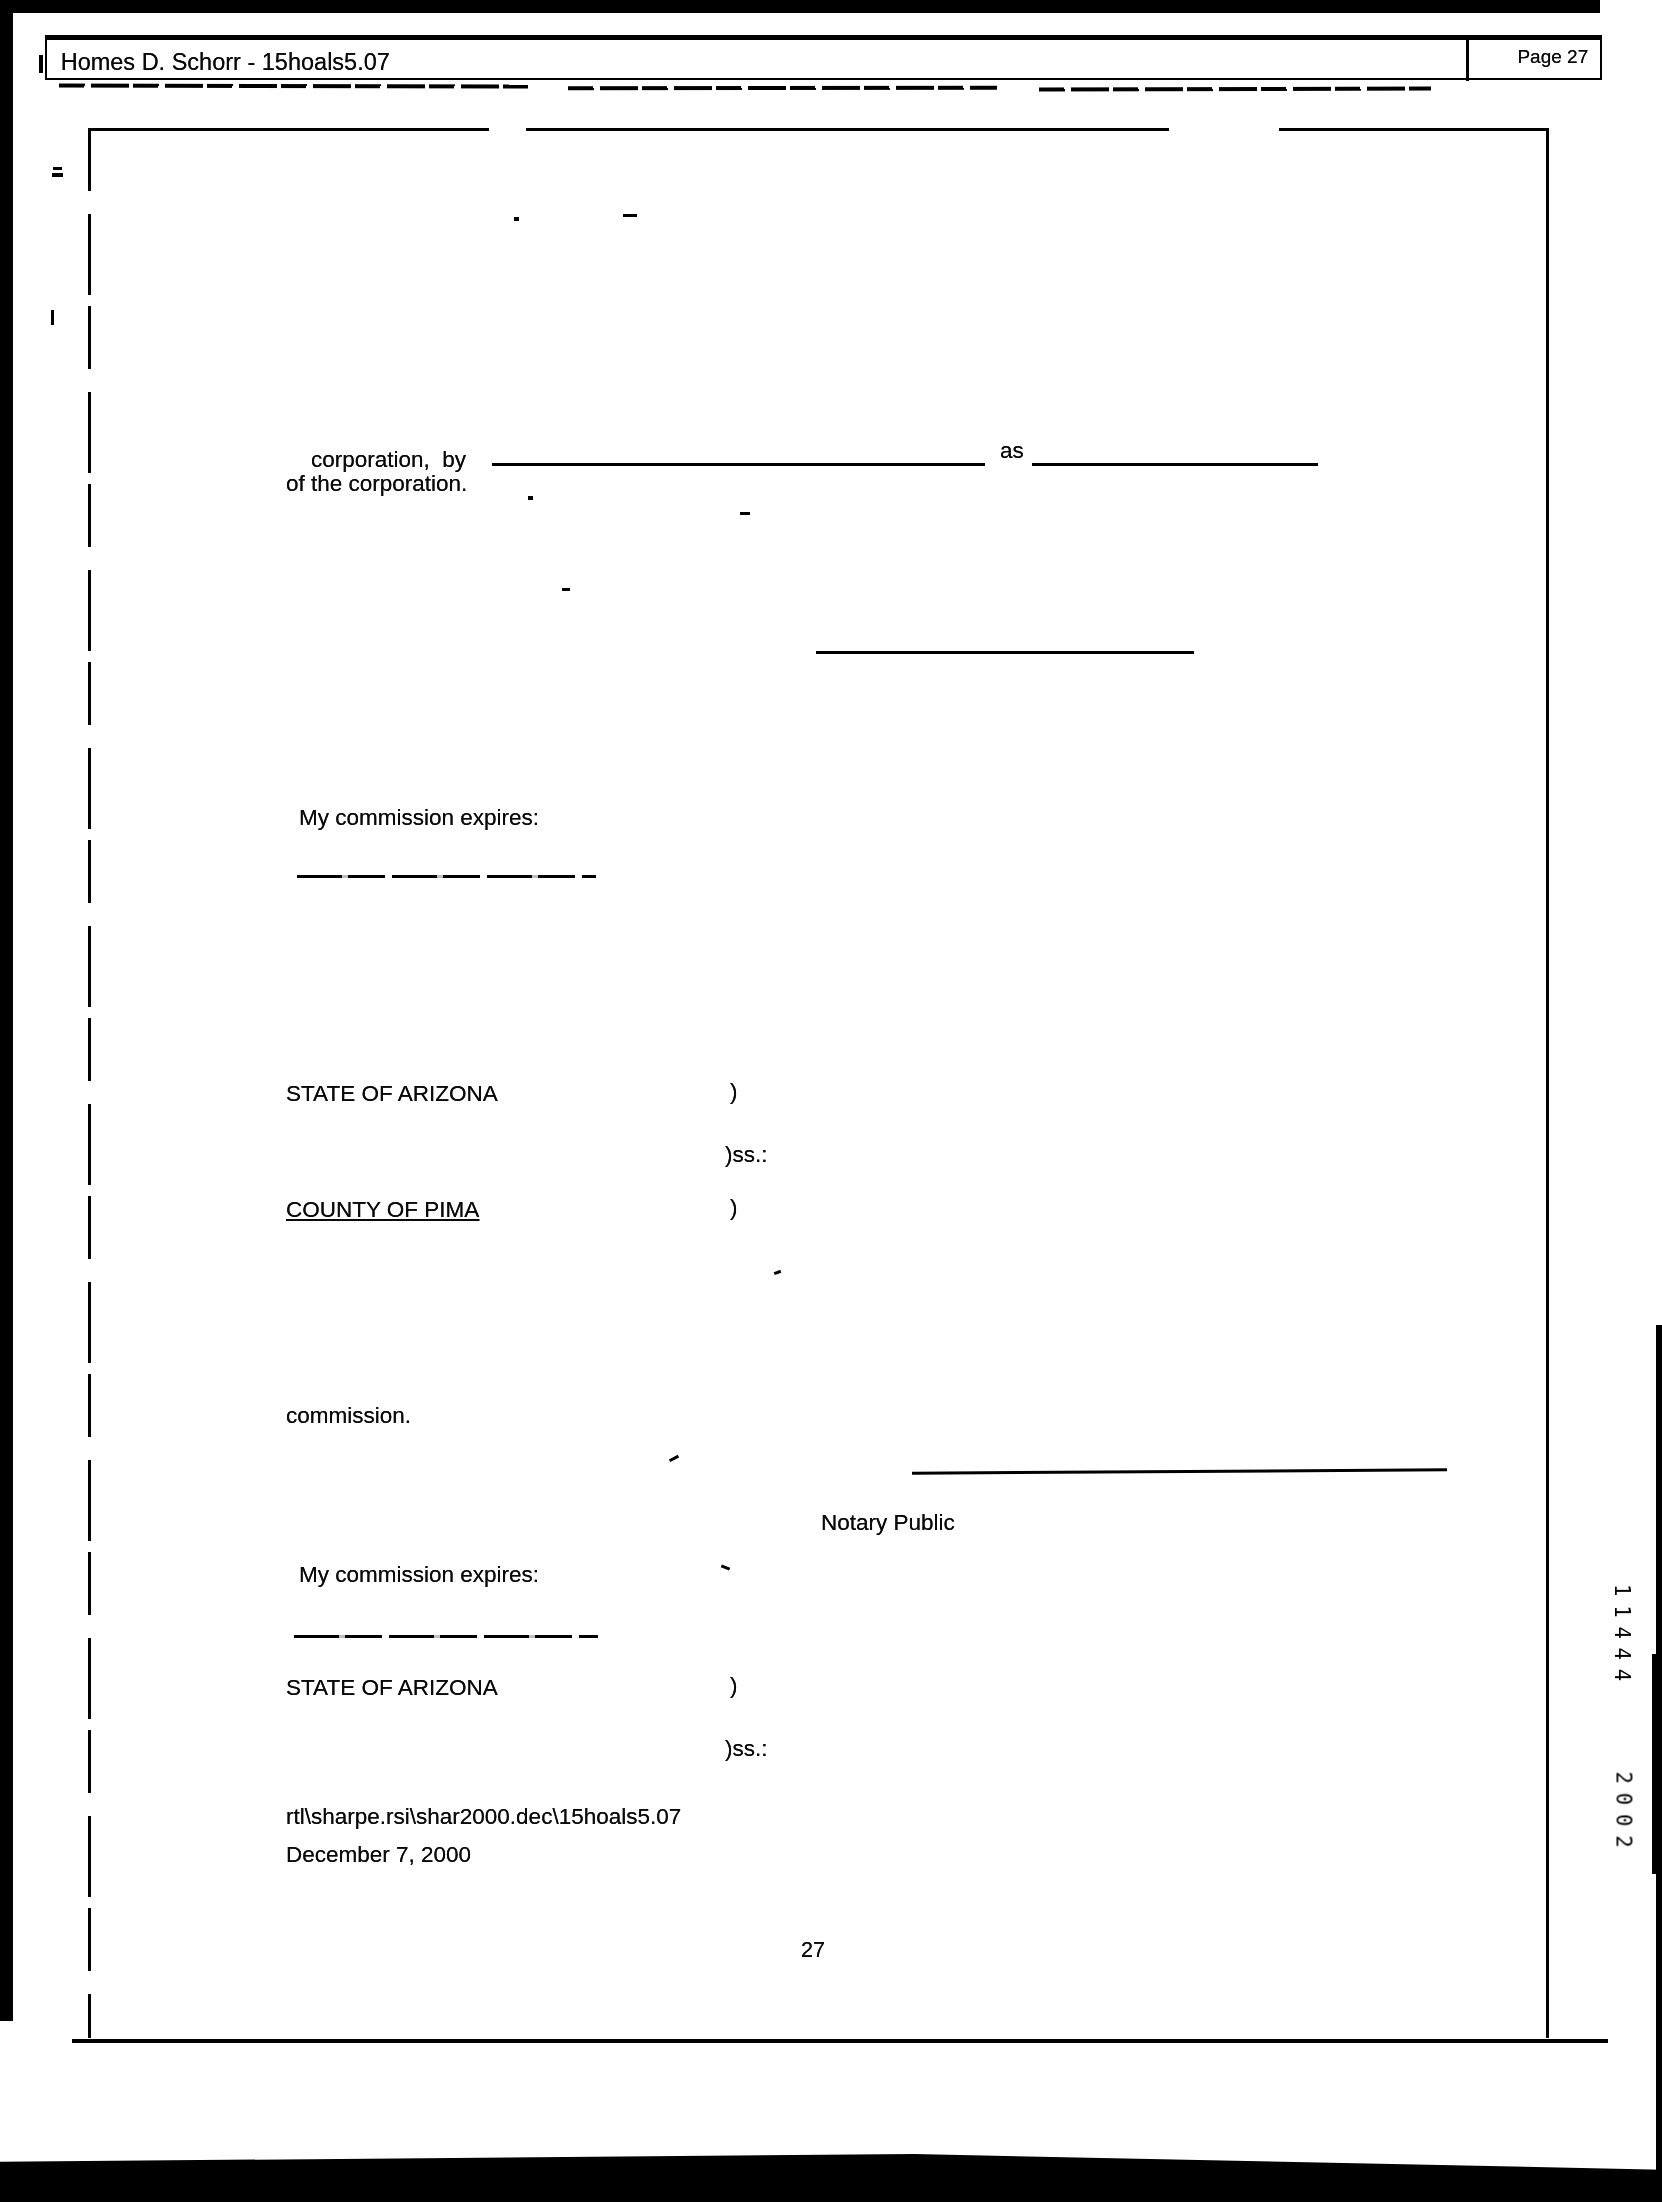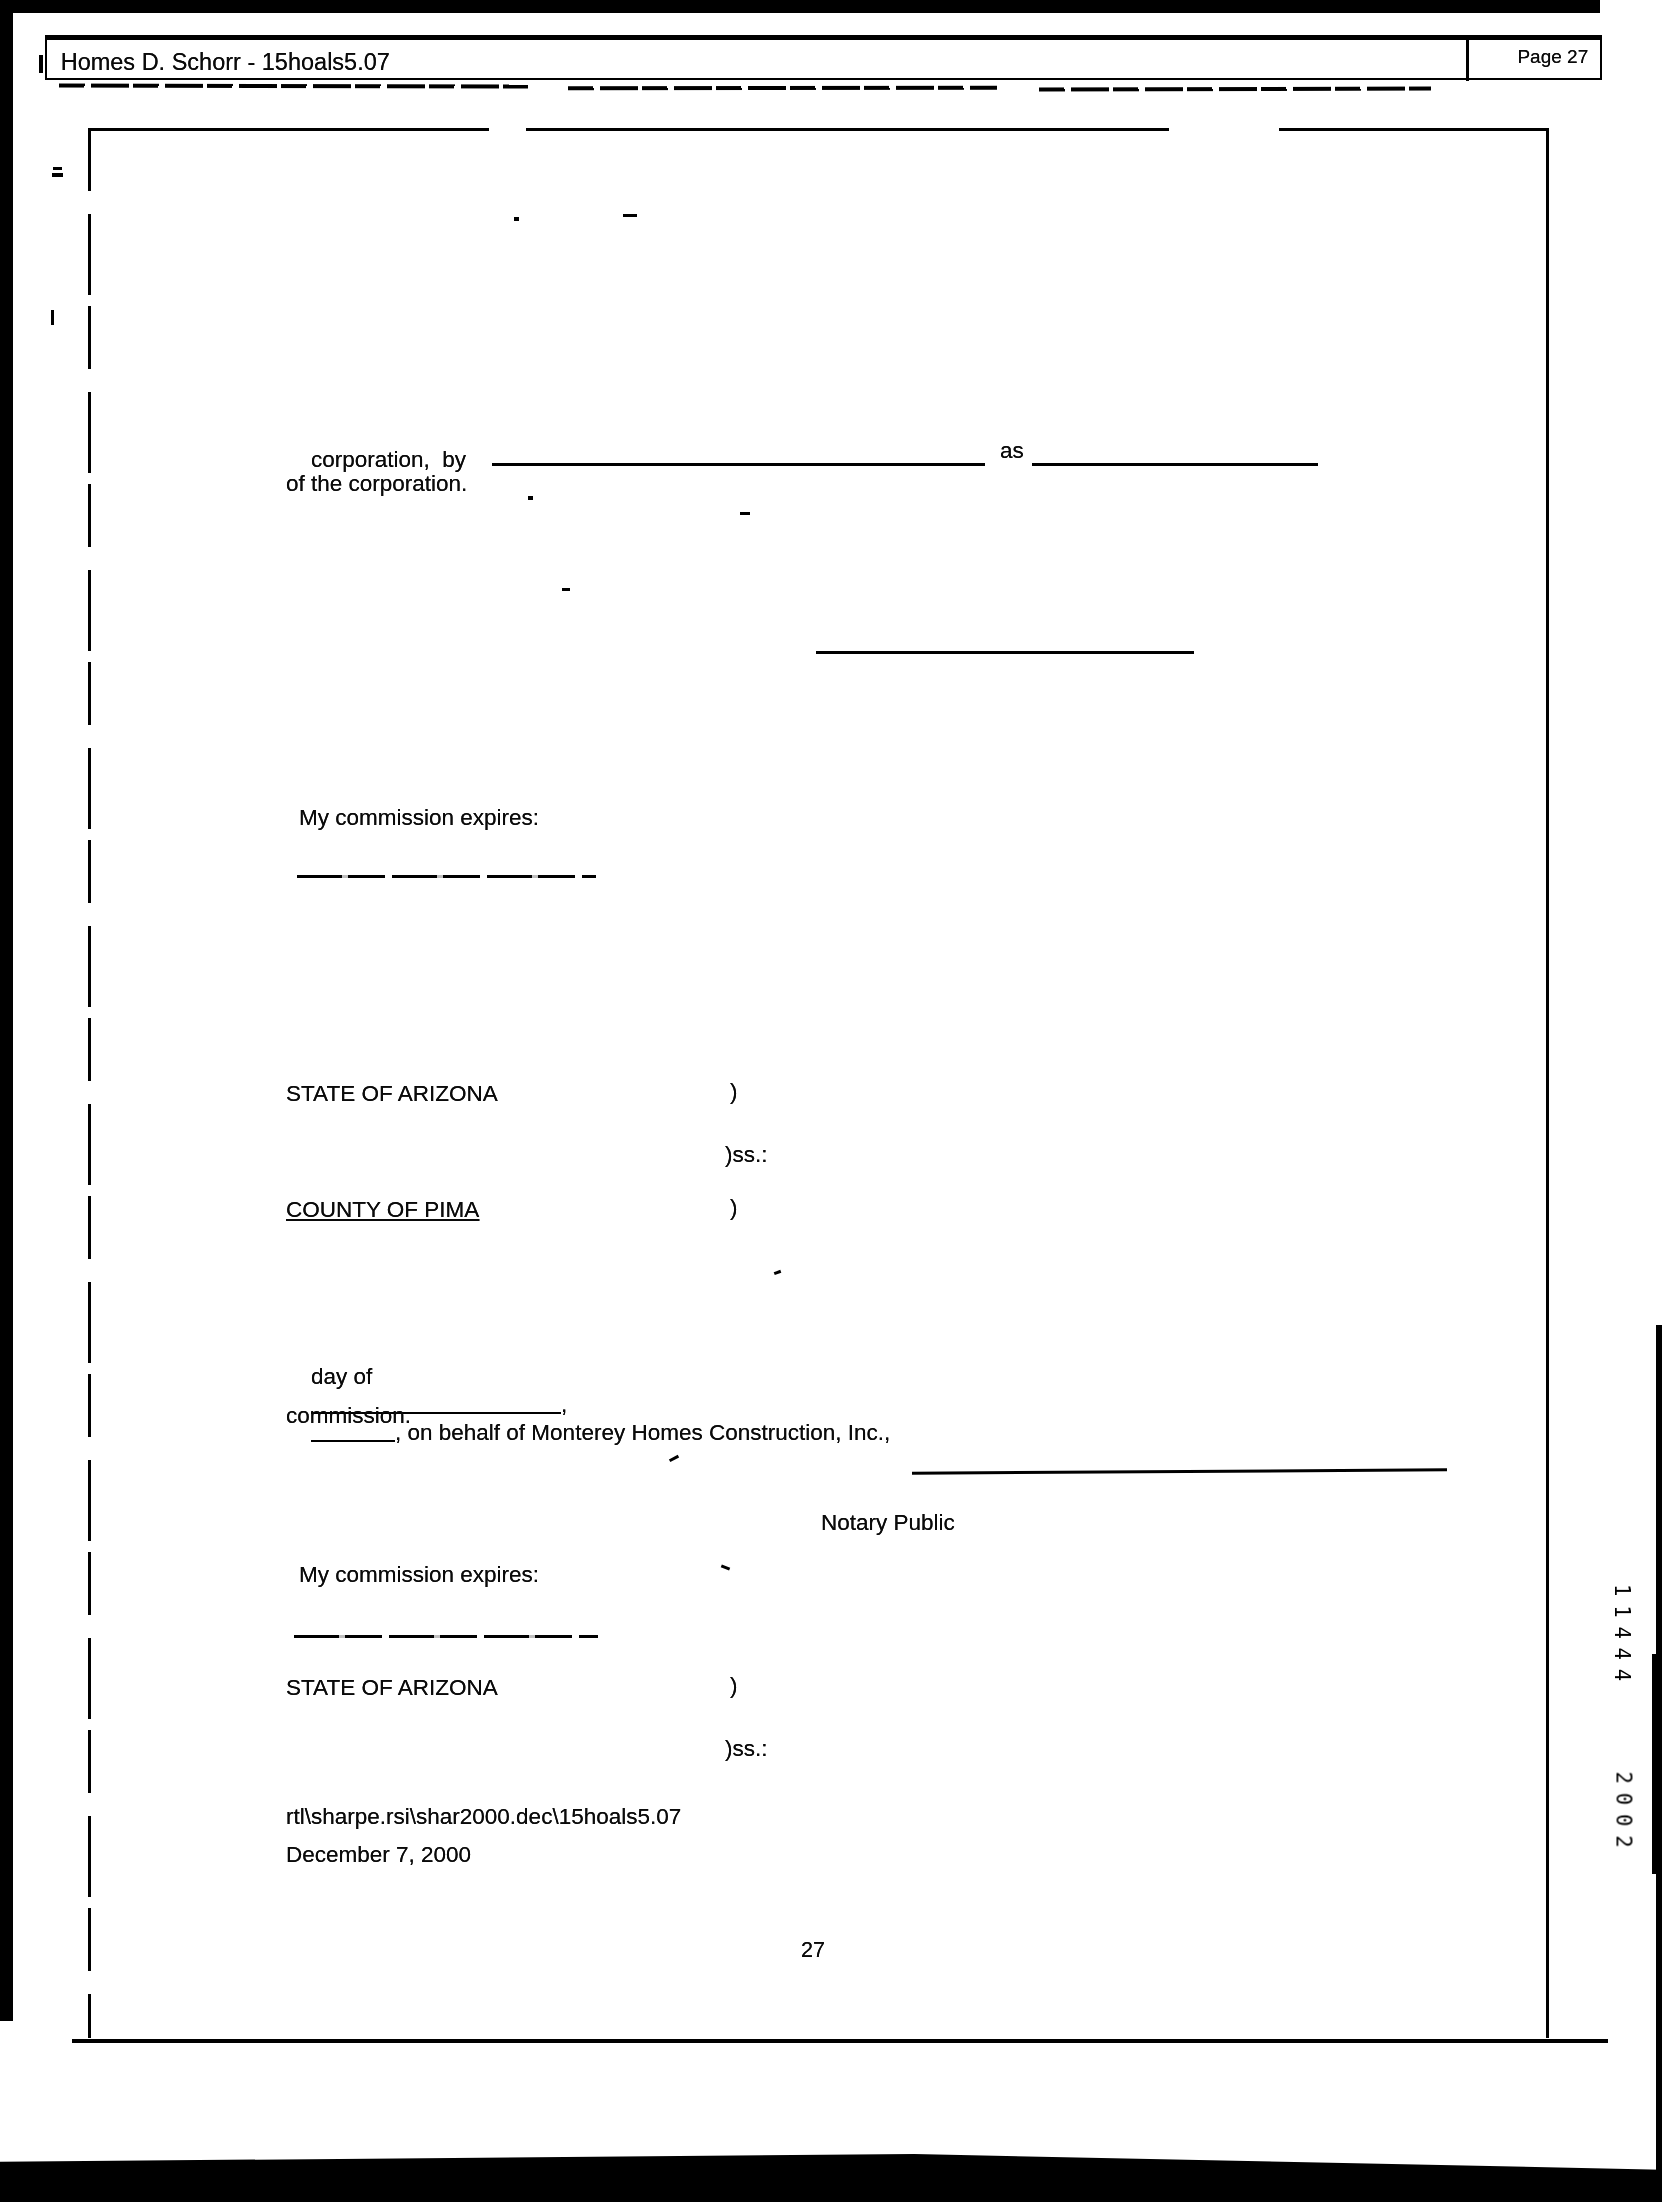--- a/index.html
+++ b/index.html
@@ -75,25 +75,20 @@
   <span class="t" style="left:816px;top:686px;"></span>
   <span class="t" style="left:299px;top:804px;">My commission expires:</span>
   <div class="dashrule" style="left:297px;top:875px;width:299px;height:2.9px;"></div>
 
   <span class="t" style="left:286px;top:1080px;">STATE OF ARIZONA</span>
   <span class="t" style="left:730px;top:1078px;">)</span>
   <span class="t" style="left:725px;top:1141px;">)ss.:</span>
   <span class="t" style="left:286px;top:1196px;text-decoration:underline;">COUNTY OF PIMA</span>
   <span class="t" style="left:730px;top:1194px;">)</span>
 
-  <div class="t" style="left:286px;top:1335px;width:1054px;">
-    <span>day of</span>
-    <span class="ul" style="width:250px;"></span><span>,</span>
-    <span class="ul" style="width:84px;"></span><span>, on behalf of Monterey Homes Construction, Inc.,</span>
-  </div>
   <span class="t" style="left:286px;top:1402px;">commission.</span>
 
   <div class="rule" style="left:912px;top:1470px;width:535px;height:3.4px;transform:rotate(-.35deg);"></div>
   <span class="t" style="left:821px;top:1509px;">Notary Public</span>
   <span class="t" style="left:299px;top:1561px;">My commission expires:</span>
   <div class="dashrule" style="left:294px;top:1635px;width:304px;height:2.9px;"></div>
 
   <span class="t" style="left:286px;top:1674px;">STATE OF ARIZONA</span>
   <span class="t" style="left:730px;top:1672px;">)</span>
   <span class="t" style="left:725px;top:1735px;">)ss.:</span>

